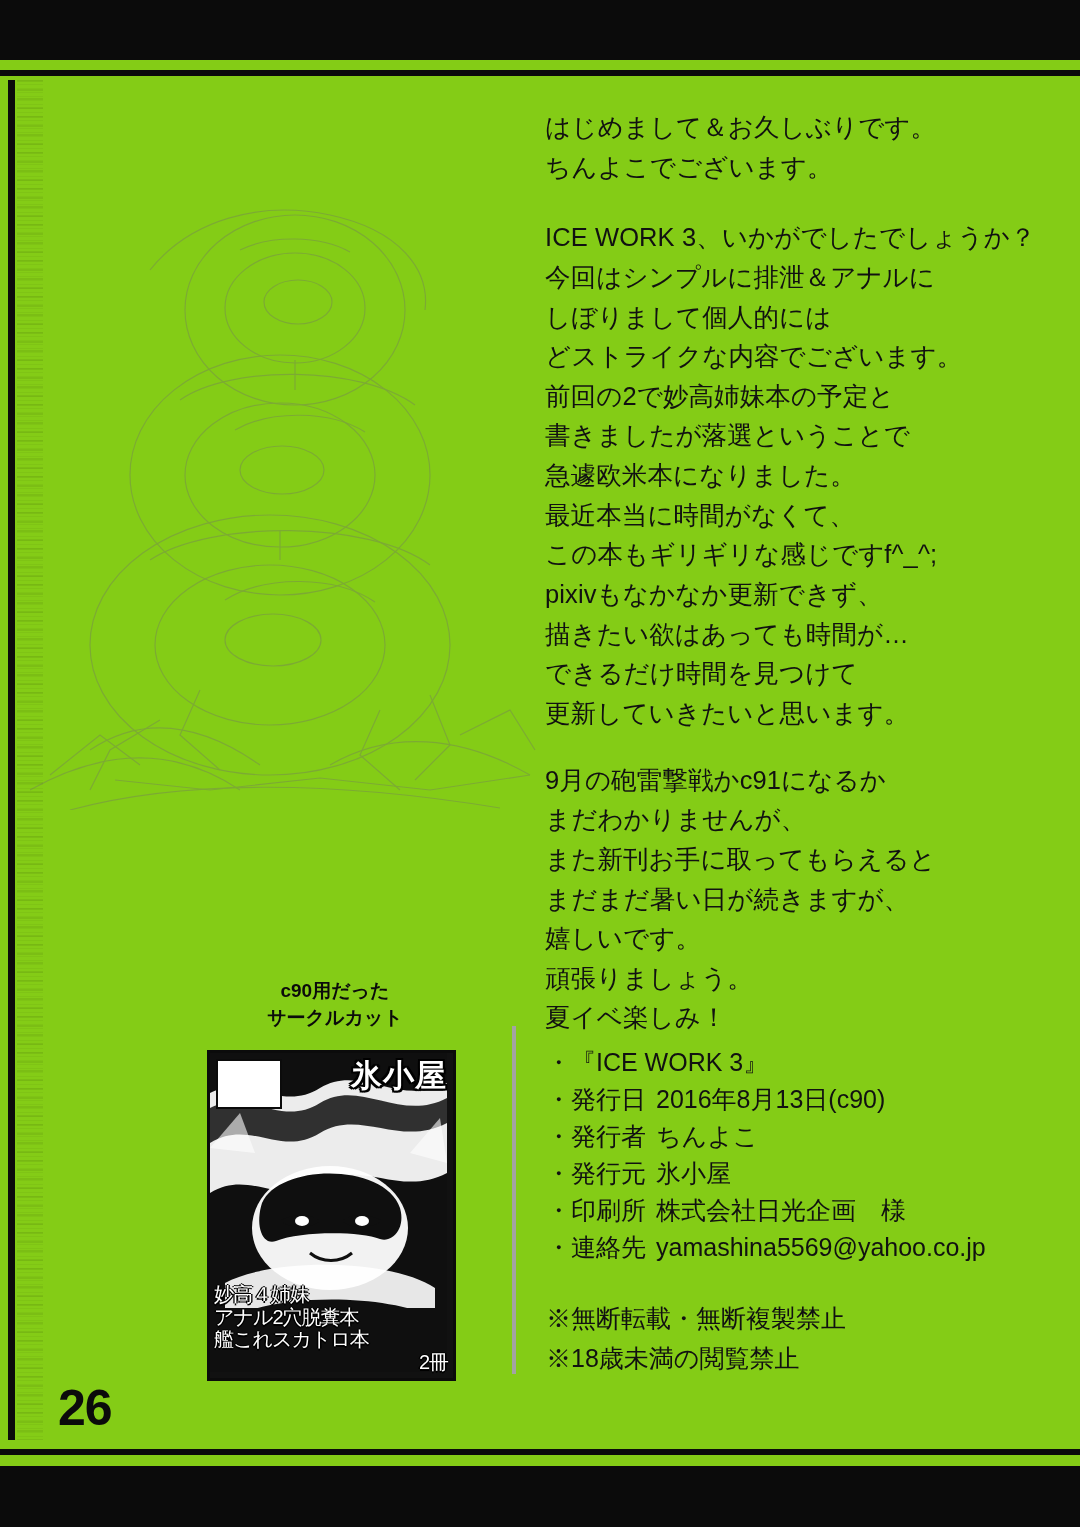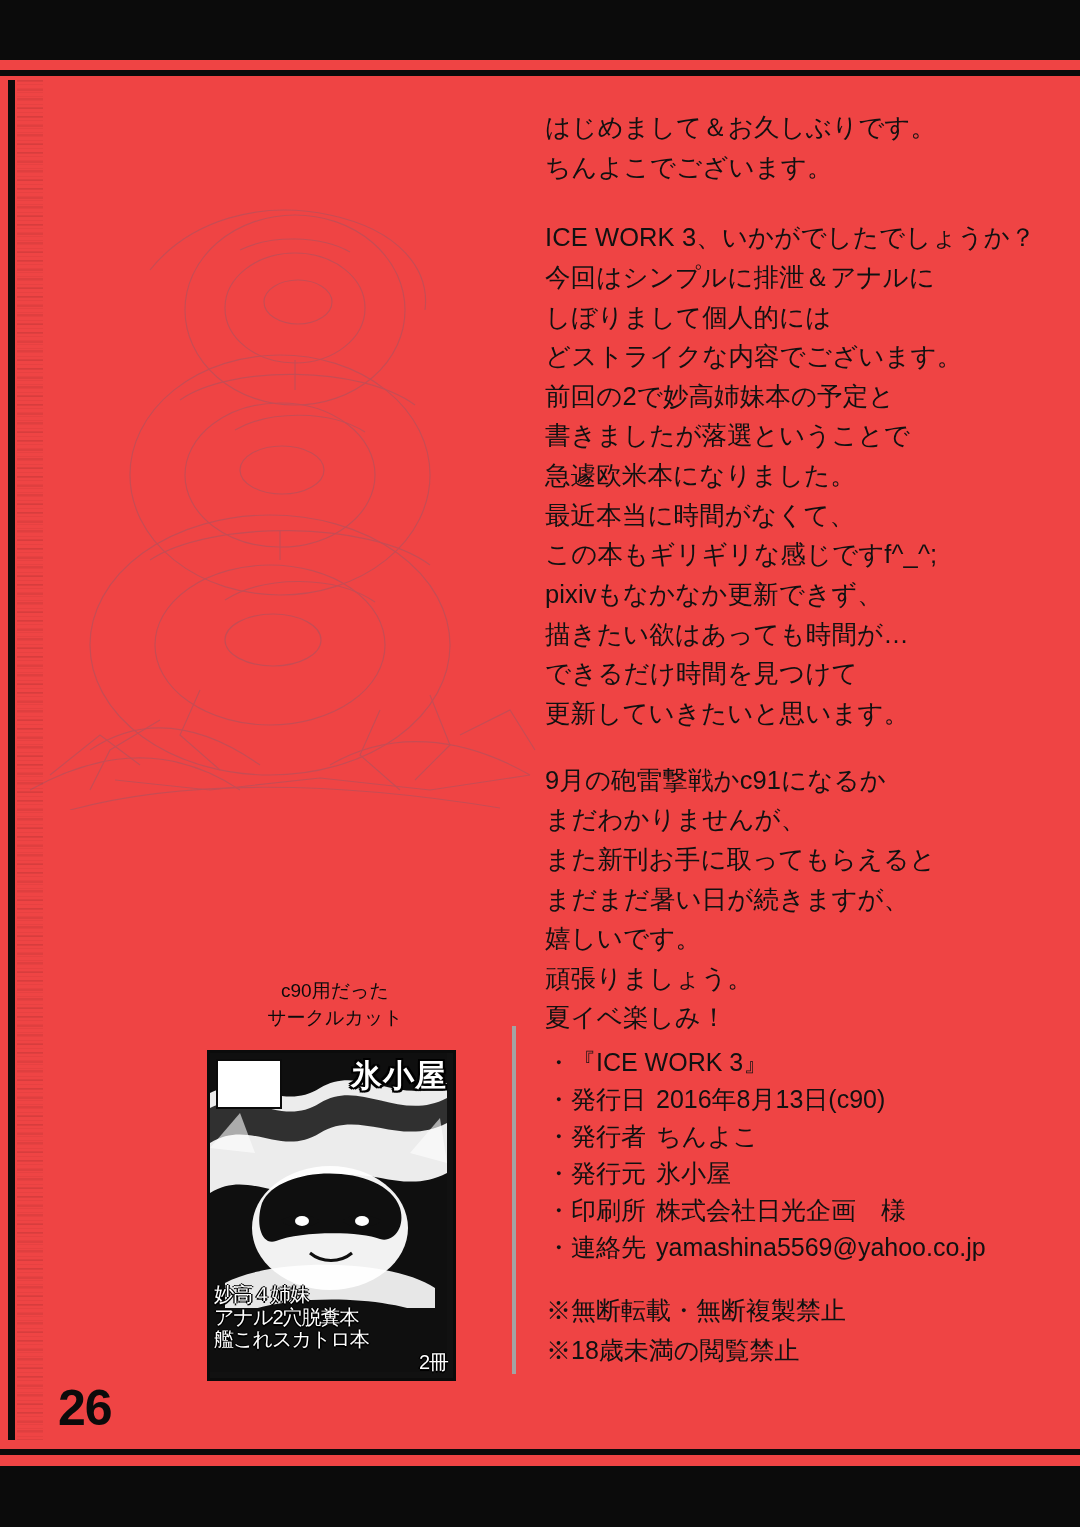--- a/index.html
+++ b/index.html
@@ -13,21 +13,21 @@
     position: relative;
     font-family: "Liberation Sans", sans-serif;
     color: #111111;
     overflow: hidden;
   }
 
   
   .page {
     position: absolute;
     inset: 0;
-    background: #ef4444;
+    background: #84cc16;
   }
   .bar-top {
     position: absolute;
     left: 0; top: 0;
     width: 1080px; height: 60px;
     background: #0b0b0b;
   }
   .bar-top-rule {
     position: absolute;
     left: 0; top: 70px;
@@ -100,21 +100,21 @@
 
   
   .circle-cut-caption {
     position: absolute;
     left: 205px;
     top: 978px;
     width: 260px;
     text-align: center;
     font-size: 19px;
     line-height: 1.42;
-    font-weight: normal;
+    font-weight: bold;
     color: #0b0b0b;
   }
   .circle-cut {
     position: absolute;
     left: 207px;
     top: 1050px;
     width: 243px;
     height: 325px;
     border: 3px solid #0b0b0b;
     background: #111111;
@@ -191,21 +191,21 @@
     white-space: nowrap;
   }
   .colophon-line .lbl {
     display: inline-block;
   }
   .colophon-line .val {
     display: inline-block;
     margin-left: 10px;
   }
   .colophon-notes {
-    margin-top: 24px;
+    margin-top: 32px;
   }
   .colophon-notes .note {
     font-size: 25px;
     line-height: 1.6;
     color: #111111;
     white-space: nowrap;
   }
 </style>
 </head>
 <body>

